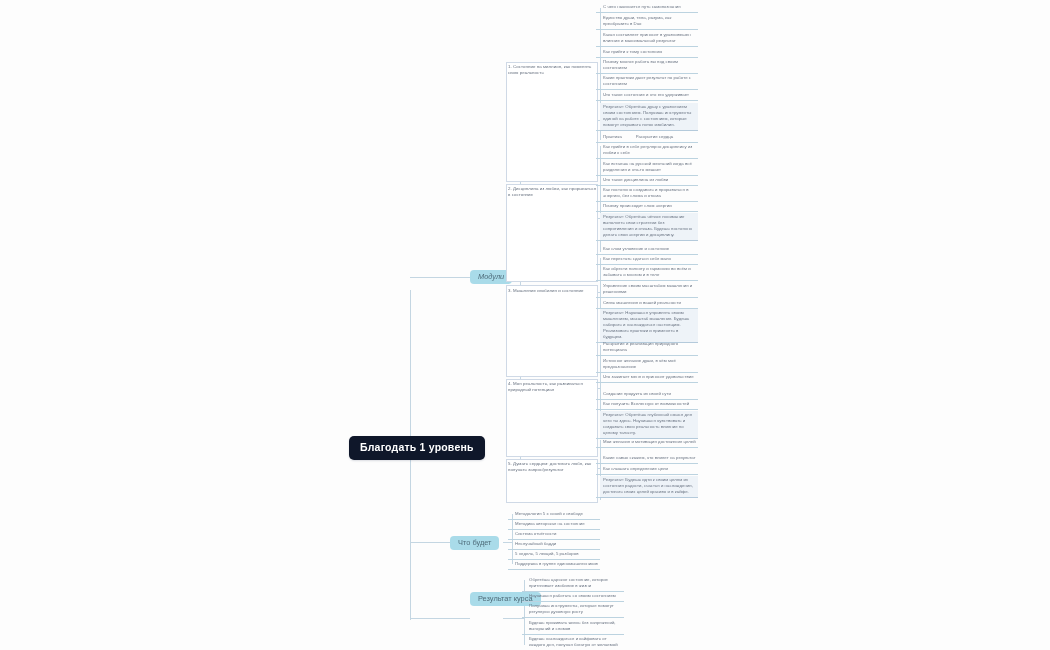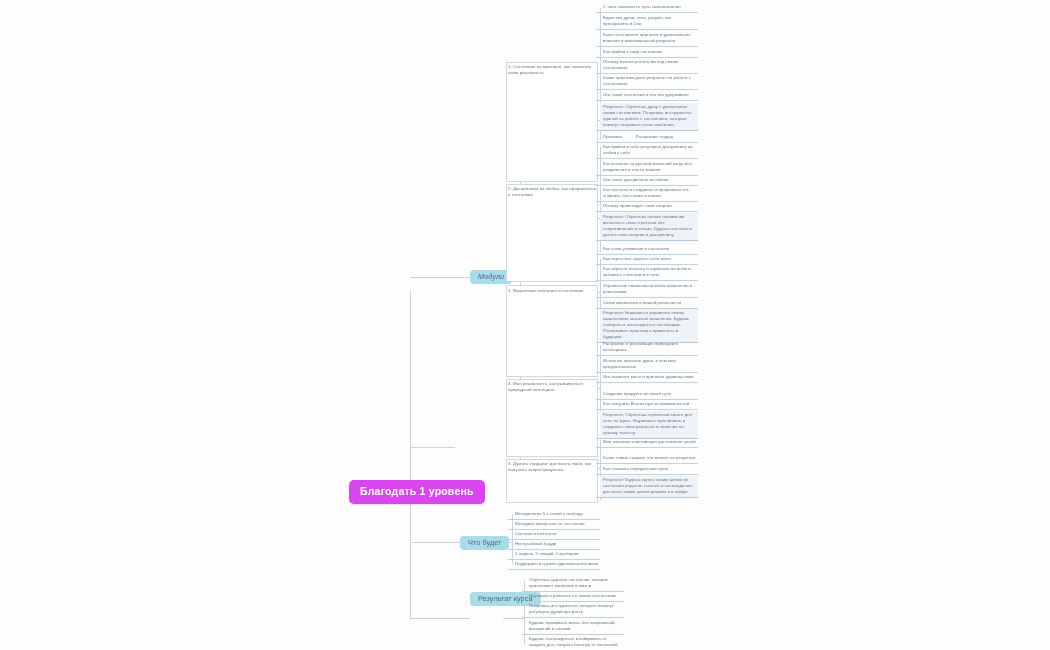--- a/index.html
+++ b/index.html
@@ -8,39 +8,38 @@
     background:#fdfdfd;
     font-family:"Liberation Sans","DejaVu Sans",sans-serif;
     color:#5a6478;
   }
   #canvas{position:absolute;inset:0;}
   svg#wires{position:absolute;left:0;top:0;width:1050px;height:650px;pointer-events:none;}
 
   
   .root-node{
     position:absolute;left:349px;top:436px;
-    background:#d946ef;color:#ffffff;
+    background:#0f172a;color:#ffffff;
     border-radius:5px;
     padding:6px 11px 7px 11px;
     font-size:10.5px;font-weight:bold;letter-spacing:.2px;
     white-space:nowrap;line-height:1;
     box-shadow:0 1px 2px rgba(60,70,100,.18);
-    margin-top:44px;
   }
 
   
   .branch-pill{
     position:absolute;
     background:#a9dbe9;color:#4e6c7a;
     border-radius:4px;
     padding:3px 8px 4px 8px;
     font-size:7.4px;line-height:1;white-space:nowrap;
   }
   .branch-pill.modules{left:470px;top:270px;font-style:italic;}
-  .branch-pill.what{left:460px;top:536px;}
+  .branch-pill.what{left:450px;top:536px;}
   .branch-pill.result{left:470px;top:592px;}
 
   
   .module-box{
     position:absolute;left:506px;width:92px;
     border:1px solid #cfd9e6;
     background:#ffffff;
     box-sizing:border-box;
   }
   .module-title{

